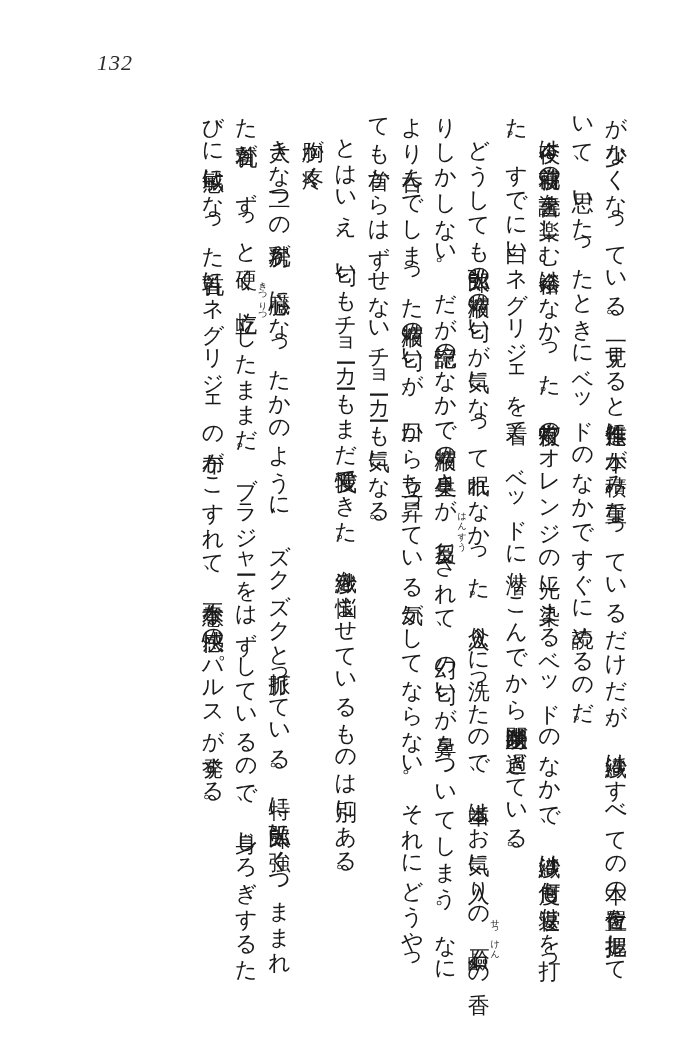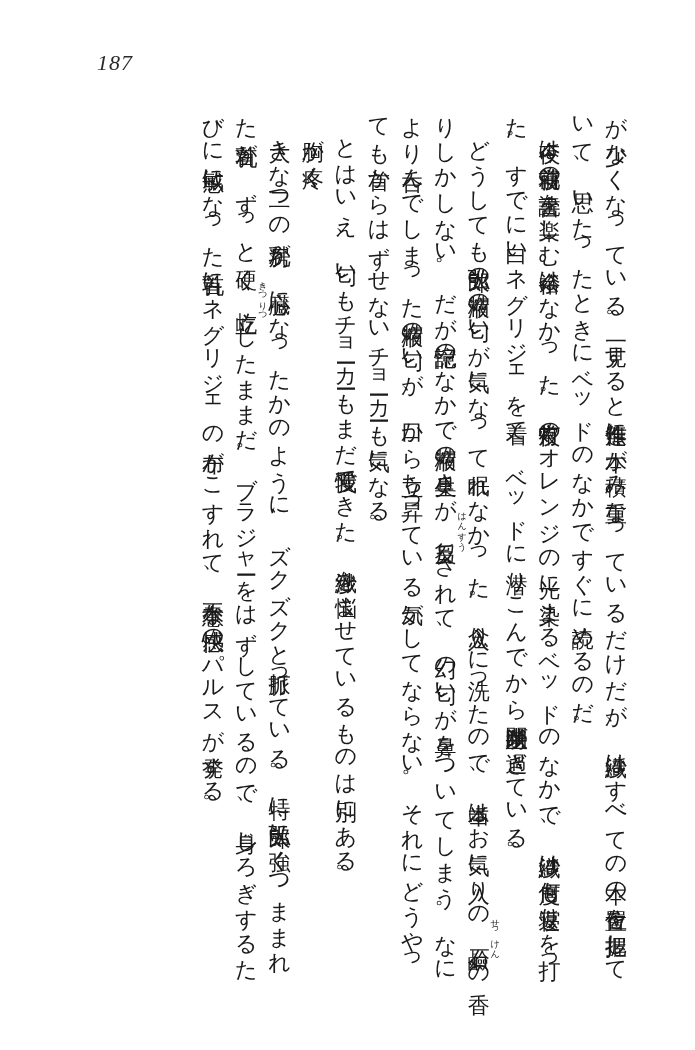--- a/index.html
+++ b/index.html
@@ -52,21 +52,21 @@
   rt {
     font-size: 9px;
     letter-spacing: 0;
     font-style: normal;
   }
 </style>
 </head>
 <body>
 
 <div class="page" style="background: rgb(255, 255, 255);">
-  <div class="page-number">187</div>
+  <div class="page-number">132</div>
   <div class="page-text" style="color: rgb(26, 26, 26);">
       <p>が少なくなっている。一見すると無造作に本が積み重なっているだけだが、沙織はすべての本の位置を把握していて、思いたったときにベッドのなかですぐに読めるのだ。</p>
       <p class="indent">今夜は就寝前の読書を楽しむ余裕はなかった。常夜灯のオレンジの光に染まるベッドのなかで、沙織は何度も寝返りを打った。すでに白いネグリジェを着て、ベッドに潜りこんでから半時間以上が過ぎている。</p>
       <p class="indent">どうしても弘太郎の精液の匂いが気になって眠れなかった。念入りに洗ったので、本当はお気に入りの<ruby>石鹼<rt>せっけん</rt></ruby>の香りしかしない。だが記憶のなかで精液の生臭さが<ruby>反芻<rt>はんすう</rt></ruby>されて、幻の匂いが鼻をついてしまう。なにより呑んでしまった精液の匂いが、口から立ち昇っている気がしてならない。それにどうやっても首からはずせないチョーカーも気になる。</p>
       <p class="indent">とはいえ、匂いもチョーカーもまだ我慢できた。沙織を悩ませているものは別にある。</p>
       <p class="indent">胸が疼く。</p>
       <p class="indent">大きな二つの乳房が、心臓になったかのように、ズクズクと脈打っている。特に弘太郎に強くつままれた乳首が、ずっと硬く<ruby>屹立<rt>きつりつ</rt></ruby>したままだ。ブラジャーをはずしているので、身じろぎするたびに敏感になった乳首にネグリジェの布がこすれて、不本意な快感のパルスが発する。</p>
     </div>
 </div>
 

